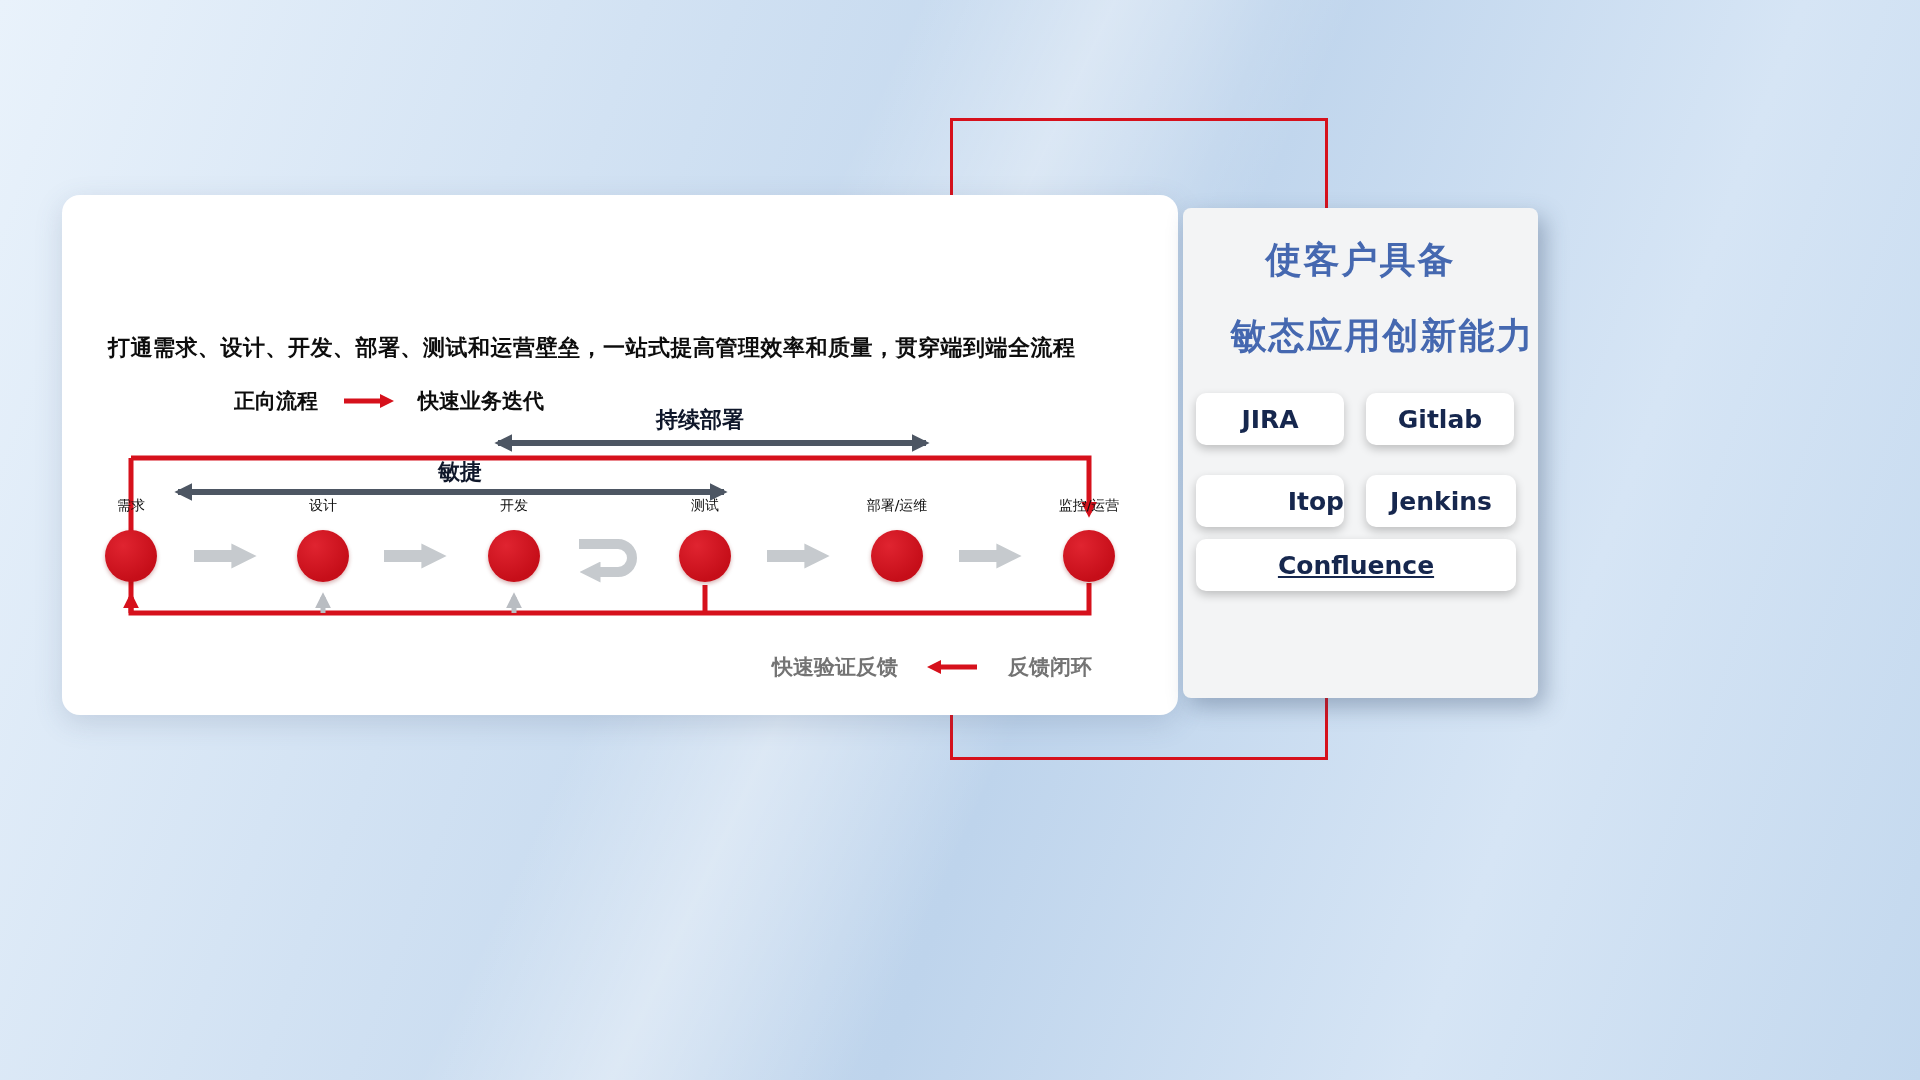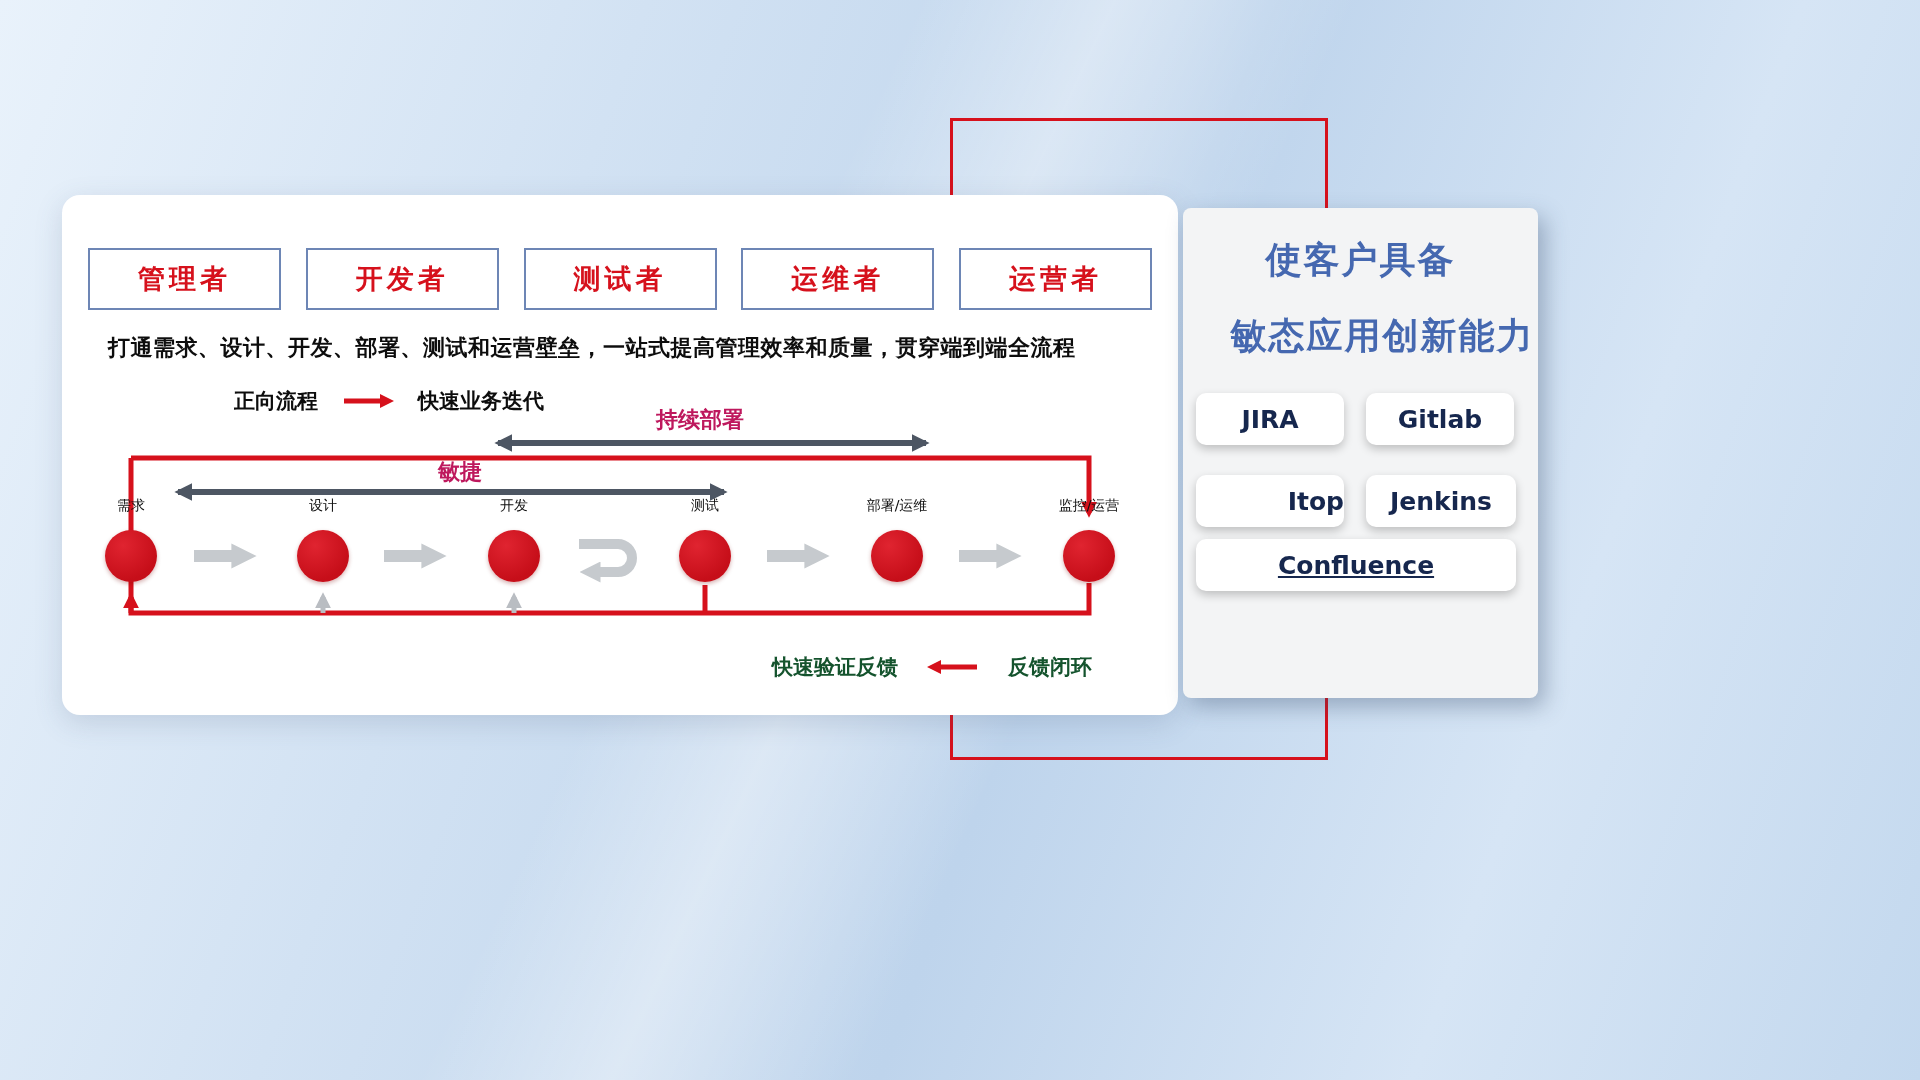--- a/index.html
+++ b/index.html
@@ -47,24 +47,24 @@
   }
 
   .legend-forward {
     position:absolute; left:172px; top:192px;
     display:flex; align-items:center; gap:24px;
     font-size:21px; font-weight:bold; color:#0d0d0d;
   }
   .legend-feedback {
     position:absolute; left:710px; top:458px;
     display:flex; align-items:center; gap:29px;
-    font-size:21px; font-weight:bold; color:#14532d;
-  }
-
-  .span-label { position:absolute; transform:translateX(-50%); font-size:22px; font-weight:bold; color:#be185d; white-space:nowrap; }
+    font-size:21px; font-weight:bold; color:#737373;
+  }
+
+  .span-label { position:absolute; transform:translateX(-50%); font-size:22px; font-weight:bold; color:#0f172a; white-space:nowrap; }
   .label-cd   { left:638px; top:210px; }
   .label-agile{ left:398px; top:262px; }
 
   .diagram-svg { position:absolute; left:0; top:0; pointer-events:none; }
 
   .node {
     position:absolute; top:335px; width:52px; height:52px; border-radius:50%;
     background:radial-gradient(circle at 35% 30%, #e02430, #c60e19 70%);
     box-shadow:0 2px 4px rgba(120,0,0,0.3);
   }
@@ -100,37 +100,20 @@
 </style>
 </head>
 <body>
 
 <div class="canvas">
 
   <div class="red-frame"></div>
 
   <div class="main-card">
 
-    <div class="roles">
-      <div class="role-box">
-          <span>管理者</span>
-        </div>
-      <div class="role-box">
-          <span>开发者</span>
-        </div>
-      <div class="role-box">
-          <span>测试者</span>
-        </div>
-      <div class="role-box">
-          <span>运维者</span>
-        </div>
-      <div class="role-box">
-          <span>运营者</span>
-        </div>
-    </div>
 
     <div class="subtitle">打通需求、设计、开发、部署、测试和运营壁垒，一站式提高管理效率和质量，贯穿端到端全流程</div>
 
     <div class="legend-forward">
       <span>正向流程</span>
       <svg width="52" height="14">
         <line x1="2" y1="7" x2="40" y2="7" stroke="#d6111c" stroke-width="5"></line>
         <path d="M38,0 L52,7 L38,14 z" fill="#d6111c"></path>
       </svg>
       <span>快速业务迭代</span>

